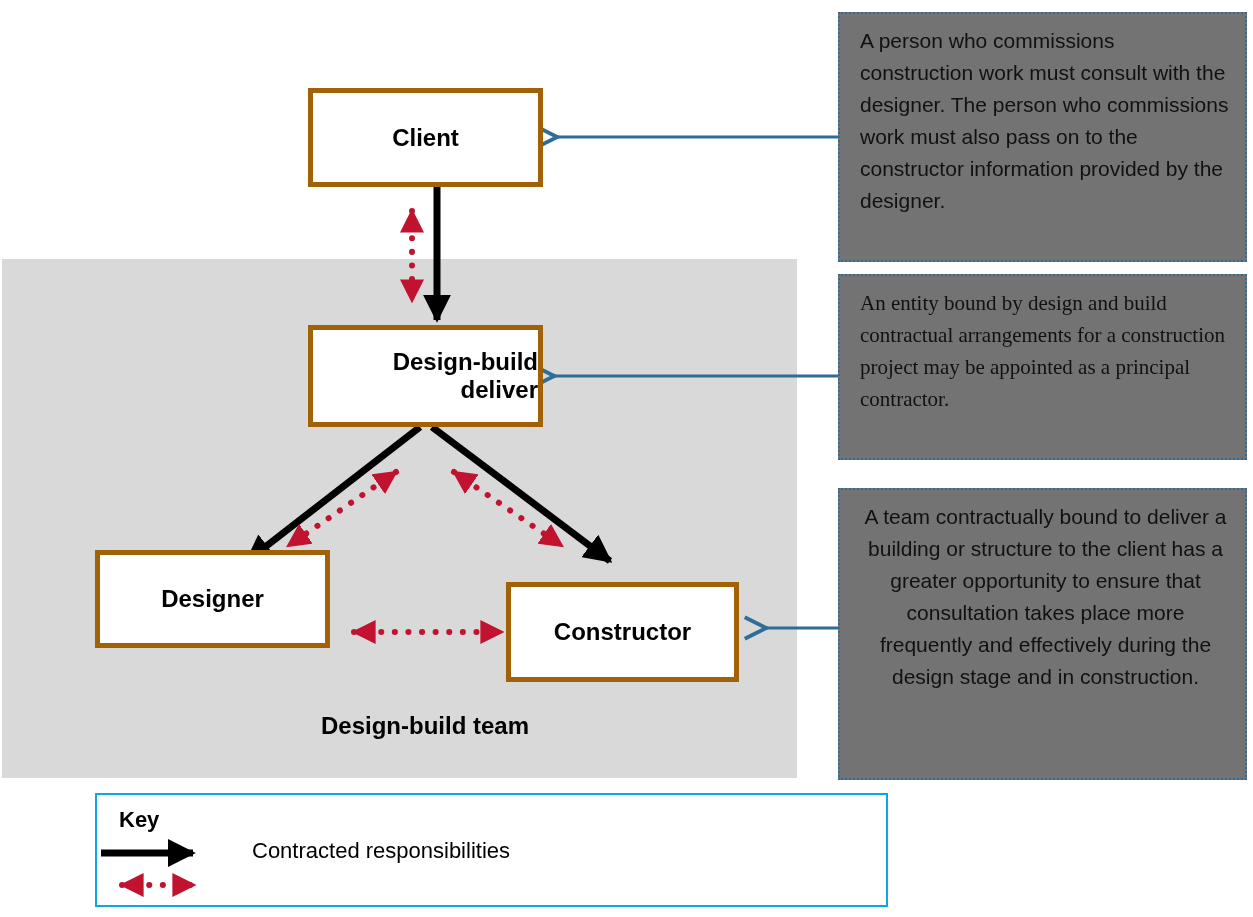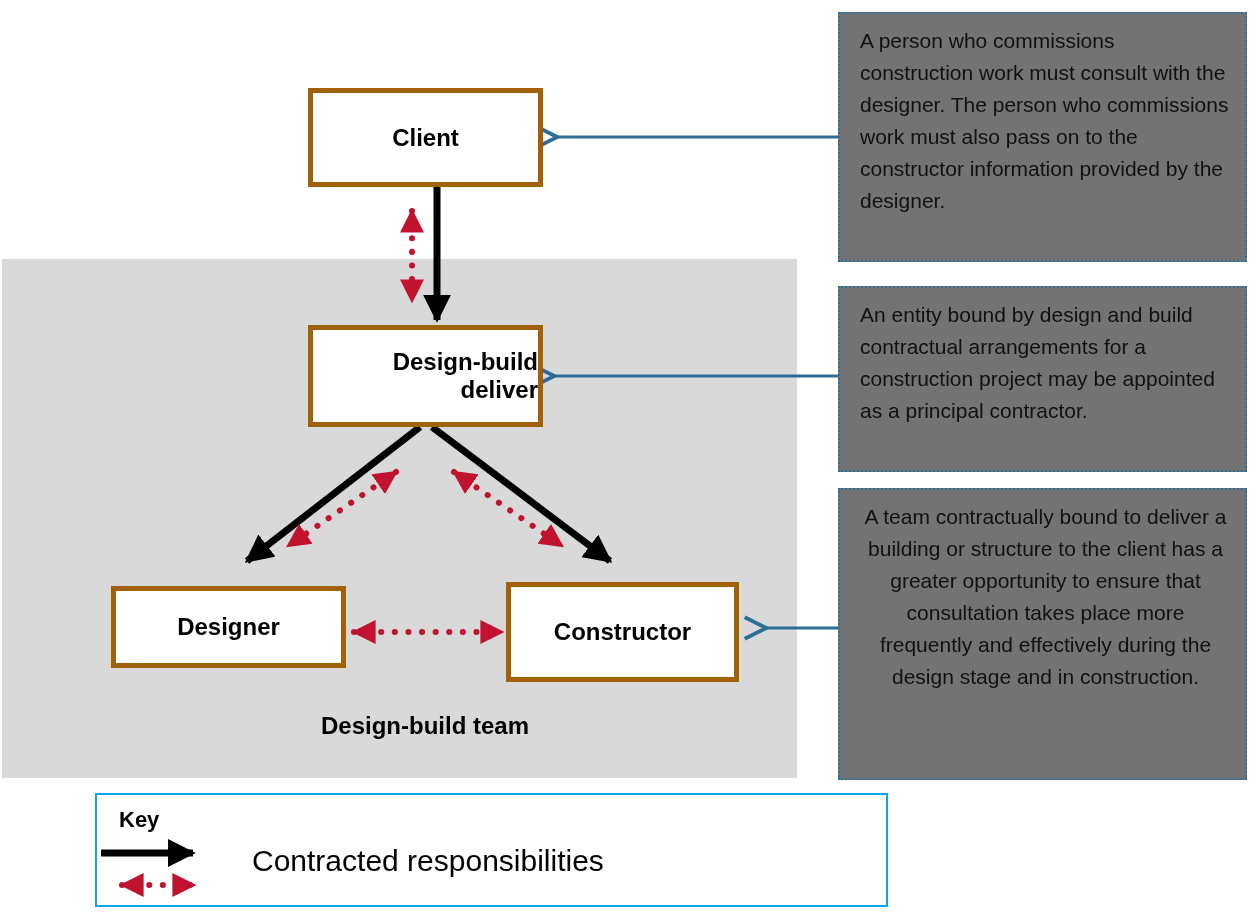--- a/index.html
+++ b/index.html
@@ -8,37 +8,37 @@
 
   .team-bg{position:absolute;left:2px;top:259px;width:795px;height:519px;background:#d9d9d9;}
 
   .arrows{position:absolute;left:0;top:0;width:1253px;height:917px;pointer-events:none;}
 
   .node{position:absolute;background:#ffffff;border:5px solid #a16207;box-sizing:border-box;
         display:flex;align-items:center;justify-content:center;text-align:right;
         font-weight:bold;font-size:24px;line-height:28px;}
   .node-client{left:308px;top:88px;width:235px;height:99px;}
   .node-entity{left:308px;top:325px;width:235px;height:102px;}
-  .node-designer{left:95px;top:586px;width:235px;height:82px;margin-left:16px;}
+  .node-designer{left:95px;top:550px;width:235px;height:98px;}
   .node-constructor{left:506px;top:582px;width:233px;height:100px;}
 
   .team-label{position:absolute;left:255px;top:712px;width:340px;text-align:center;
         font-weight:bold;font-size:24px;}
 
   .annotation{position:absolute;left:838px;width:409px;box-sizing:border-box;
         border:2px dotted #2e6d96;background:#737373;padding:11px 14px 10px 20px;
         font-size:21px;line-height:32px;color:#111;}
   .annotation-1{top:12px;height:250px;}
-  .annotation-2{top:286px;height:186px;}
+  .annotation-2{top:274px;height:186px;font-family:Liberation Serif, serif;}
   .annotation-3{top:488px;height:292px;text-align:center;}
 
   .key-box{position:absolute;left:95px;top:793px;width:793px;height:114px;box-sizing:border-box;
         border:2px solid #0ea5e9;background:#fff;}
   .key-title{position:absolute;left:22px;top:12px;font-weight:bold;font-size:22px;}
-  .key-label{position:absolute;left:155px;font-size:30px;white-space:nowrap;margin-top:6px;}
+  .key-label{position:absolute;left:155px;font-size:22px;white-space:nowrap;}
   .key-label-1{top:43px;}
   .key-label-2{top:75px;}
   .key-sample{position:absolute;left:0;width:130px;height:28px;}
   .key-sample-1{top:44px;}
   .key-sample-2{top:76px;}
 </style>
 </head>
 <body>
 
 <div class="canvas">

